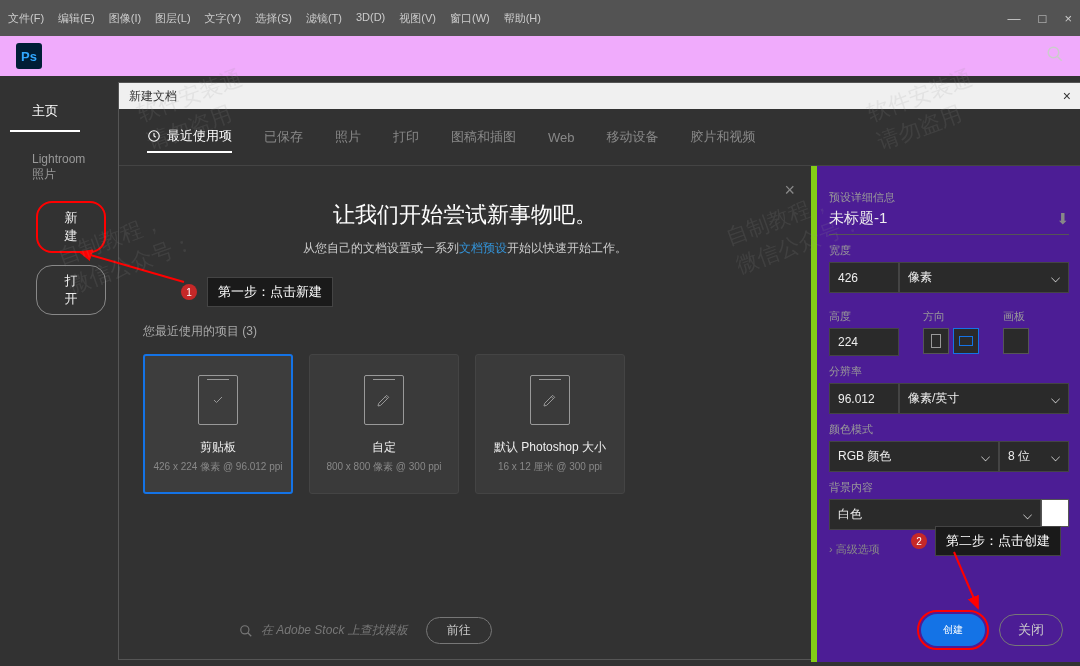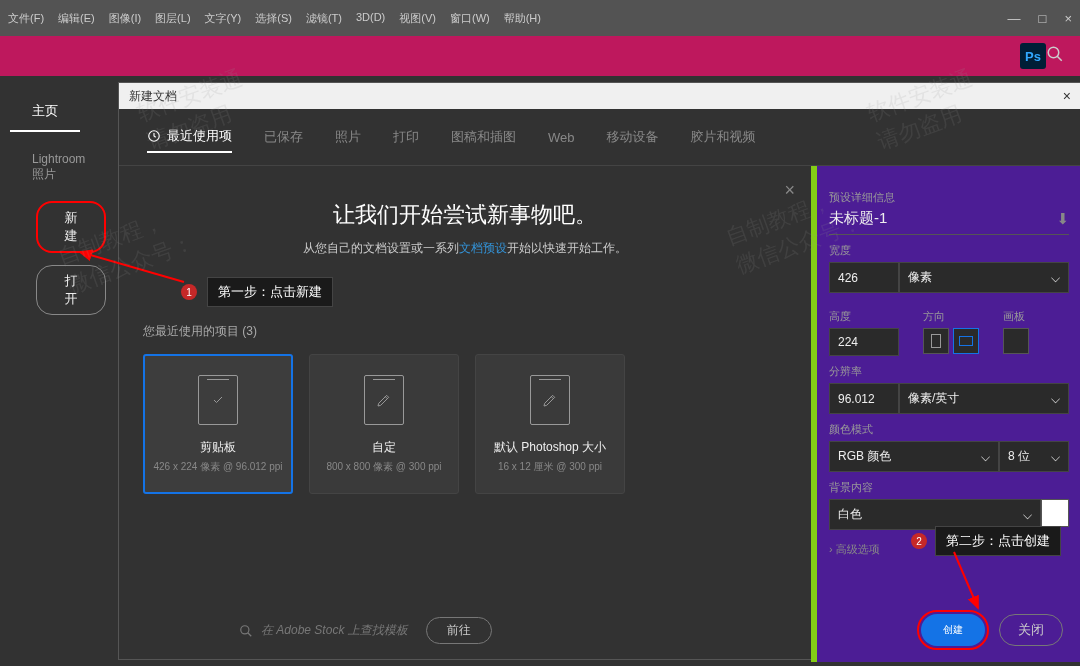--- a/index.html
+++ b/index.html
@@ -3,21 +3,21 @@
 <meta charset="utf-8">
 <style>
 * { margin: 0; padding: 0; box-sizing: border-box; font-family: "Microsoft YaHei", sans-serif; }
 body { background: #323232; color: #d0d0d0; width: 1080px; height: 666px; overflow: hidden; font-size: 12px; position: relative; }
 
 .menubar { background: #535353; height: 36px; display: flex; align-items: center; padding: 0 8px; color: #ccc; justify-content: space-between; }
 .menubar-left { display: flex; gap: 14px; }
 .menubar-item { font-size: 11px; cursor: pointer; }
 .window-controls { display: flex; gap: 18px; font-size: 13px; }
 
-.toolbar { background: #be185d; height: 40px; display: flex; align-items: center; padding: 12px 16px; justify-content: flex-end; }
+.toolbar { background: #f0abfc; height: 40px; display: flex; align-items: center; padding: 12px 16px; justify-content: space-between; }
 .ps-logo { width: 26px; height: 26px; background: #001e36; color: #31a8ff; display: flex; align-items: center; justify-content: center; font-weight: bold; font-size: 13px; border-radius: 3px; }
 .search-icon { color: #ccc; font-size: 16px; }
 
 .main { display: flex; height: calc(100% - 62px); }
 .sidebar { width: 116px; background: #323232; padding: 16px 10px; }
 .sidebar-tab { color: #fff; font-size: 13px; padding: 10px 22px; border-bottom: 2px solid #fff; width: fit-content; margin-bottom: 20px; }
 .lightroom-text { color: #999; font-size: 12px; padding: 0 22px; margin-bottom: 18px; }
 .sidebar-btn { border: 1.5px solid #888; background: transparent; color: #eee; border-radius: 16px; padding: 6px 22px; font-size: 13px; display: block; margin: 0 0 12px 26px; cursor: pointer; }
 .sidebar-btn.highlighted { border: 2px solid red; }
 

